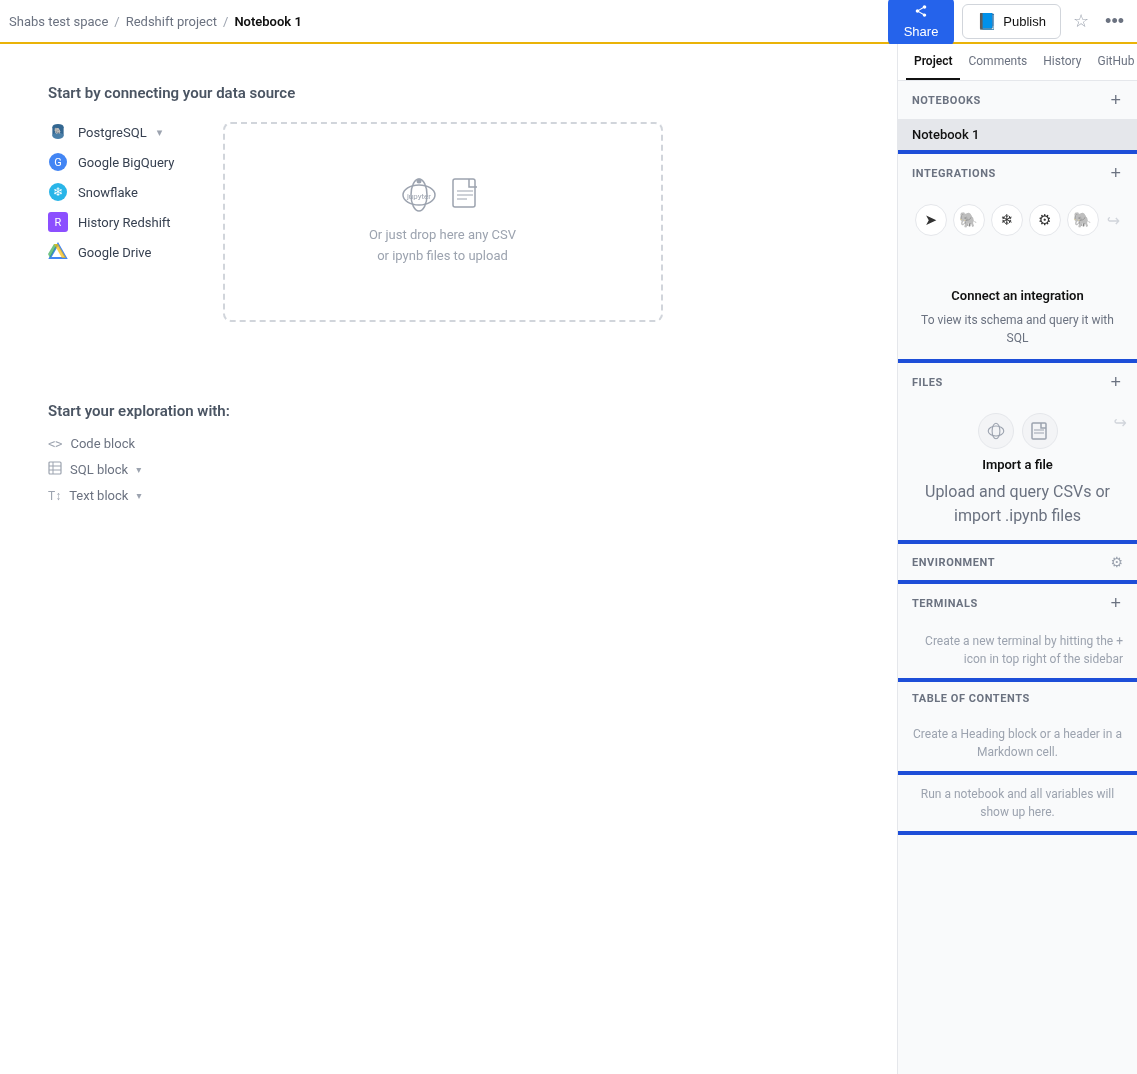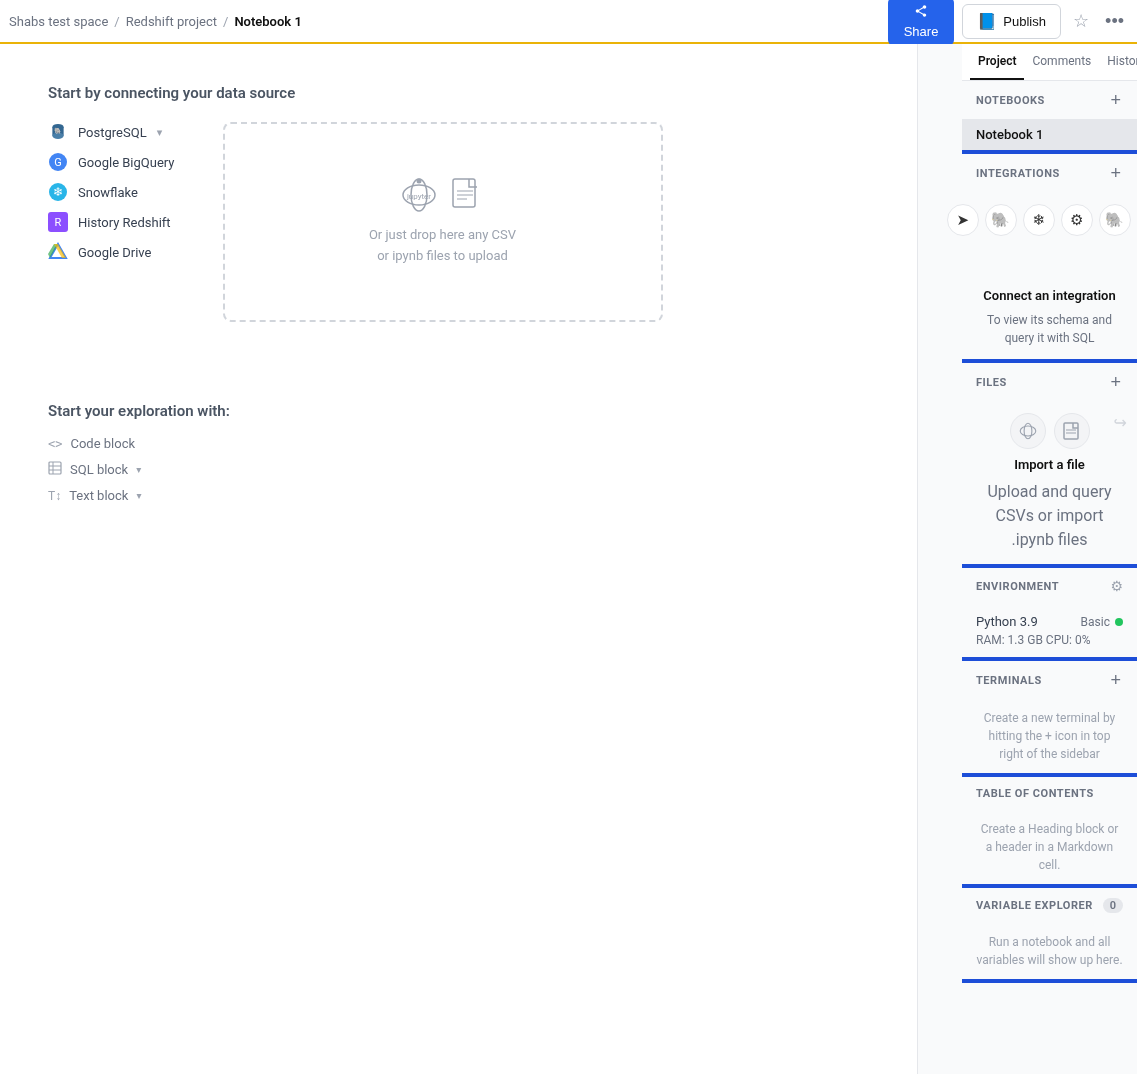--- a/index.html
+++ b/index.html
@@ -33,21 +33,21 @@
     .drop-icons { display: flex; gap: 12px; margin-bottom: 4px; align-items: flex-end; }
     .drop-icon-img { width: 36px; height: 36px; display: flex; align-items: center; justify-content: center; }
 
     .explore-title { font-size: 15px; font-weight: 600; color: #4b5563; margin-bottom: 16px; }
     .explore-list { display: flex; flex-direction: column; gap: 10px; }
     .explore-item { display: flex; align-items: center; gap: 8px; font-size: 13px; color: #6b7280; cursor: pointer; }
     .explore-item .item-icon { color: #9ca3af; }
     .explore-item .arrow { color: #9ca3af; font-size: 10px; }
 
     
-    .sidebar { width: 220px; border-left: 1px solid #e5e7eb; background: #f9fafb; overflow-y: auto; flex-shrink: 0; padding-left: 44px; }
+    .sidebar { width: 240px; border-left: 1px solid #e5e7eb; background: #f9fafb; overflow-y: auto; flex-shrink: 0; }
 
     
     .sidebar-tabs { display: flex; border-bottom: 1px solid #e5e7eb; background: #fff; padding: 0 8px; }
     .sidebar-tab { padding: 10px 8px; font-size: 12px; color: #6b7280; cursor: pointer; border-bottom: 2px solid transparent; }
     .sidebar-tab.active { color: #111; font-weight: 600; border-bottom-color: #111; }
 
     
     .sidebar-section { border-bottom: 4px solid #1d4ed8; }
     .sidebar-section-header { display: flex; align-items: center; justify-content: space-between; padding: 10px 14px; background: #f9fafb; }
     .sidebar-section-title { font-size: 11px; font-weight: 700; color: #6b7280; letter-spacing: 0.05em; text-transform: uppercase; }
@@ -74,21 +74,21 @@
     .env-content { padding: 10px 14px; }
     .env-row { display: flex; align-items: center; justify-content: space-between; margin-bottom: 4px; }
     .env-python { font-size: 13px; color: #374151; }
     .env-basic { display: flex; align-items: center; gap: 5px; font-size: 12px; color: #6b7280; }
     .env-dot { width: 8px; height: 8px; border-radius: 50%; background: #22c55e; }
     .env-stats { font-size: 12px; color: #6b7280; }
     .env-gear { background: none; border: none; cursor: pointer; color: #9ca3af; font-size: 14px; }
 
     
     .terminals-content { padding: 10px 14px; }
-    .terminals-text { font-size: 12px; color: #9ca3af; line-height: 1.5; text-align: center; }
+    .terminals-text { font-size: 12px; color: #9ca3af; line-height: 1.5; text-align: right; }
 
     
     .toc-content { padding: 10px 14px; }
     .toc-text { font-size: 12px; color: #9ca3af; line-height: 1.5; text-align: center; }
 
     
     .var-header { display: flex; align-items: center; justify-content: space-between; padding: 10px 14px; background: #f9fafb; }
     .var-badge { background: #e5e7eb; color: #6b7280; font-size: 11px; font-weight: 600; padding: 1px 7px; border-radius: 10px; }
     .var-content { padding: 10px 14px; }
     .var-text { font-size: 12px; color: #9ca3af; text-align: center; line-height: 1.5; }
@@ -312,30 +312,20 @@
         <div class="file-title">Import a file</div>
         <div class="file-desc">Upload and query CSVs or import .ipynb files</div>
       </div>
     </div>
 
     <div class="sidebar-section">
       <div class="sidebar-section-header">
         <span class="sidebar-section-title">ENVIRONMENT</span>
         <button class="env-gear">⚙</button>
       </div>
-      <div class="env-content">
-        <div class="env-row">
-          <span class="env-python">Python 3.9</span>
-          <div class="env-basic">
-            <span>Basic</span>
-            <span class="env-dot"></span>
-          </div>
-        </div>
-        <div class="env-stats">RAM: 1.3 GB  CPU: 0%</div>
-      </div>
     </div>
 
     <div class="sidebar-section">
       <div class="sidebar-section-header">
         <span class="sidebar-section-title">TERMINALS</span>
         <button class="sidebar-section-add">+</button>
       </div>
       <div class="terminals-content">
         <div class="terminals-text">Create a new terminal by hitting the + icon in top right of the sidebar</div>
       </div>
@@ -344,24 +334,20 @@
     <div class="sidebar-section">
       <div class="sidebar-section-header">
         <span class="sidebar-section-title">TABLE OF CONTENTS</span>
       </div>
       <div class="toc-content">
         <div class="toc-text">Create a Heading block or a header in a Markdown cell.</div>
       </div>
     </div>
 
     <div class="sidebar-section">
-      <div class="var-header">
-        <span class="sidebar-section-title">VARIABLE EXPLORER</span>
-        <span class="var-badge">0</span>
-      </div>
       <div class="var-content">
         <div class="var-text">Run a notebook and all variables will show up here.</div>
       </div>
     </div>
 
   </div>
 
 </div>
 
 </body></html>

